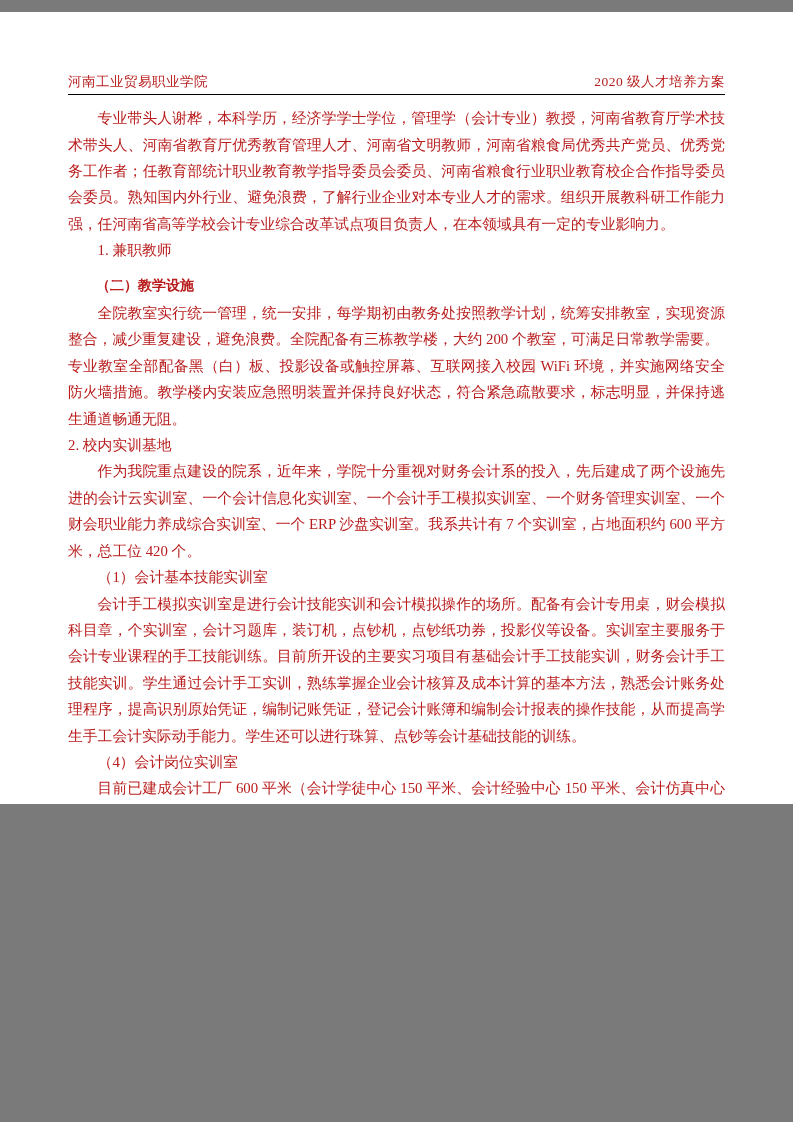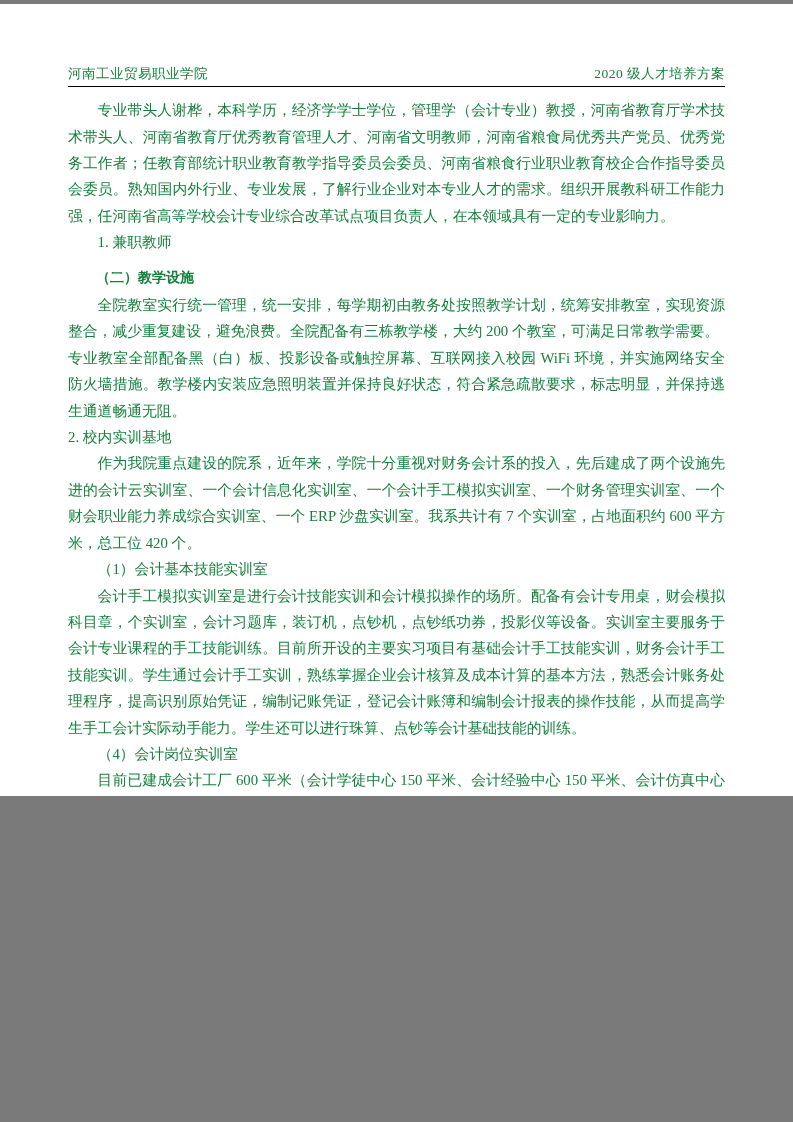--- a/index.html
+++ b/index.html
@@ -5,24 +5,24 @@
   html, body {
     margin: 0;
     padding: 0;
     background: #7a7a7a;
   }
   .page {
     position: relative;
     width: 793px;
     height: 792px;
     background: #ffffff;
-    margin: 4px auto;
+    margin: 12px auto;
     box-sizing: border-box;
     font-family: "Liberation Serif", "DejaVu Serif", serif;
-    color: #15803d;
+    color: #b91c1c;
     overflow: hidden;
   }
   .page-inner {
     position: absolute;
     left: 68px;
     top: 62px;
     width: 657px;
     height: 1000px;
   }
   .header {
@@ -85,21 +85,21 @@
   <div class="page-inner">
 
     <div class="header">
       <div class="header-left">河南工业贸易职业学院</div>
       <div class="header-right">2020 级人才培养方案</div>
     </div>
     <div class="header-rule"></div>
 
     <div class="body-text">
 
-      <p class="para">专业带头人谢桦，本科学历，经济学学士学位，管理学（会计专业）教授，河南省教育厅学术技术带头人、河南省教育厅优秀教育管理人才、河南省文明教师，河南省粮食局优秀共产党员、优秀党务工作者；任教育部统计职业教育教学指导委员会委员、河南省粮食行业职业教育校企合作指导委员会委员。熟知国内外行业、专业发展，了解行业企业对本专业人才的需求。组织开展教科研工作能力强，任河南省高等学校会计专业综合改革试点项目负责人，在本领域具有一定的专业影响力。</p>
+      <p class="para">专业带头人谢桦，本科学历，经济学学士学位，管理学（会计专业）教授，河南省教育厅学术技术带头人、河南省教育厅优秀教育管理人才、河南省文明教师，河南省粮食局优秀共产党员、优秀党务工作者；任教育部统计职业教育教学指导委员会委员、河南省粮食行业职业教育校企合作指导委员会委员。熟知国内外行业、避免浪费，了解行业企业对本专业人才的需求。组织开展教科研工作能力强，任河南省高等学校会计专业综合改革试点项目负责人，在本领域具有一定的专业影响力。</p>
 
       <p class="para">1. 兼职教师</p>
 
 
       <p class="section-title">（二）教学设施</p>
 
 
       <p class="para">全院教室实行统一管理，统一安排，每学期初由教务处按照教学计划，统筹安排教室，实现资源整合，减少重复建设，避免浪费。全院配备有三栋教学楼，大约 200 个教室，可满足日常教学需要。</p>
 
       <p class="para-noindent">专业教室全部配备黑（白）板、投影设备或触控屏幕、互联网接入校园 WiFi 环境，并实施网络安全防火墙措施。教学楼内安装应急照明装置并保持良好状态，符合紧急疏散要求，标志明显，并保持逃生通道畅通无阻。</p>

